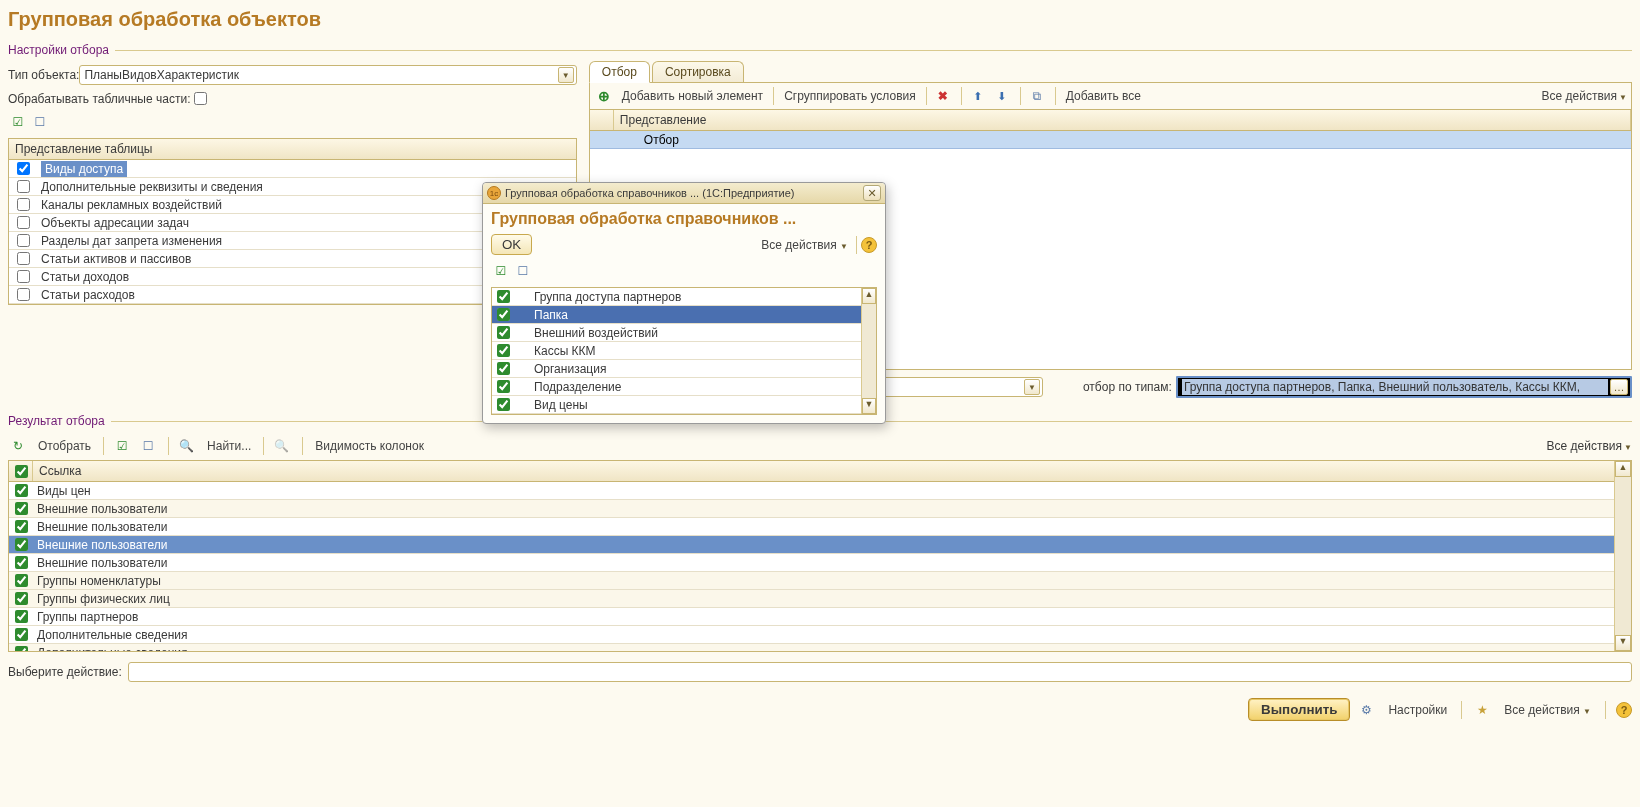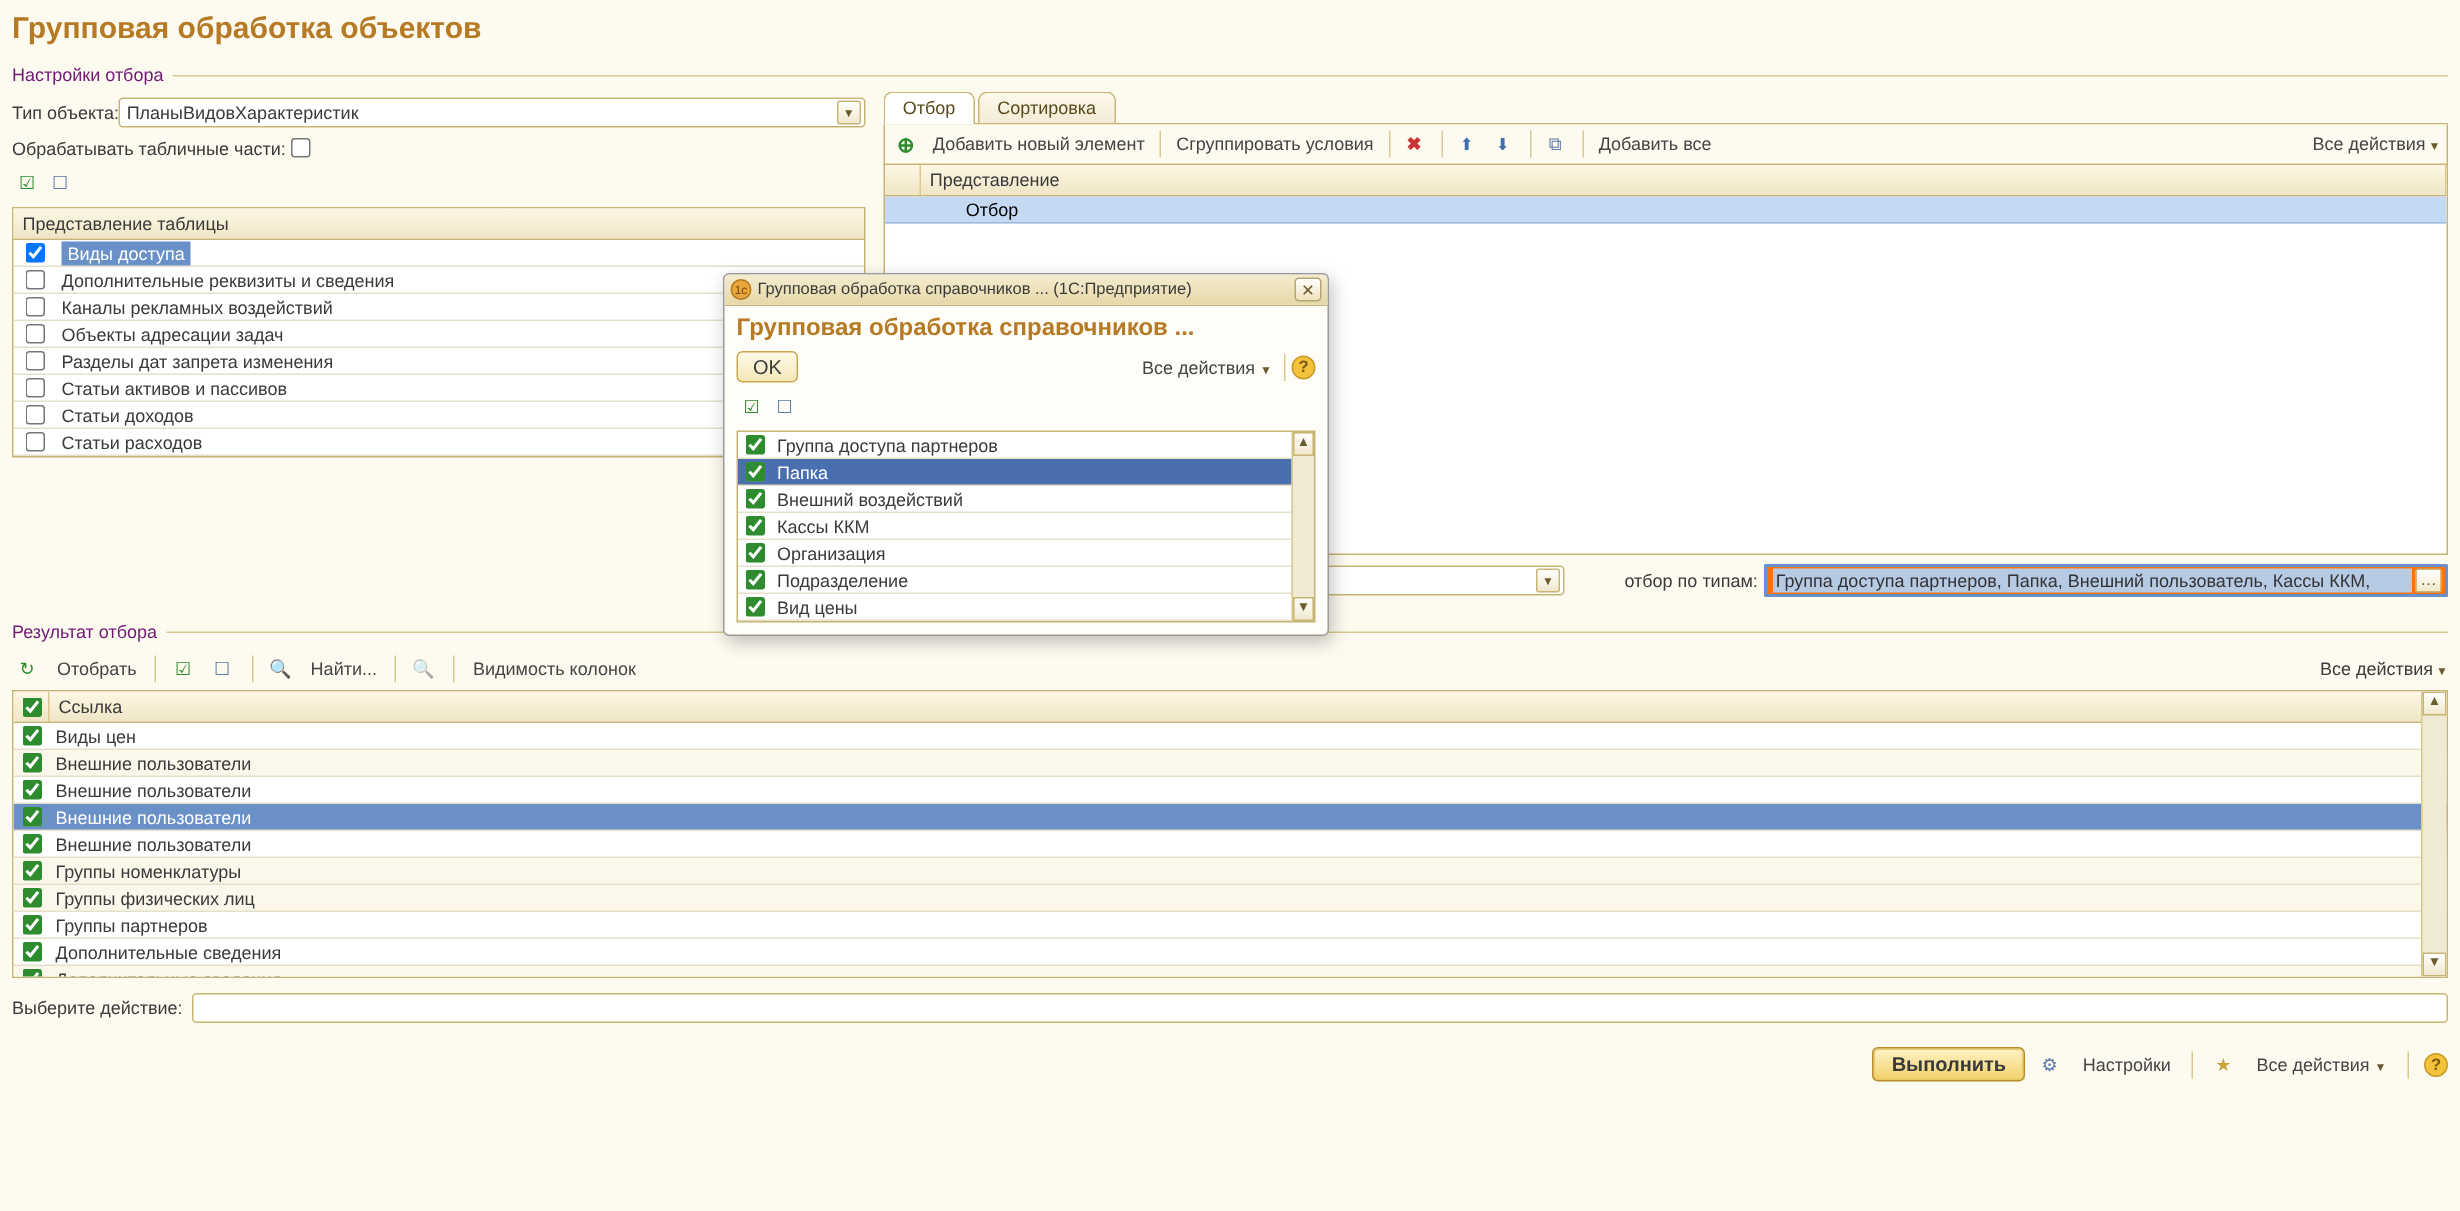--- a/index.html
+++ b/index.html
@@ -163,21 +163,21 @@
     gap: 4px;
   }
   .type-filter-row .big-select {
     width: 480px;
   }
   .type-filter-row .flt-label { white-space: nowrap; margin-left: 36px; }
   .type-input-wrap {
     flex: 1;
     border: 2px solid #6a90c8;
     border-radius: 1px;
-    background: #f97316;
+    background: #000000;
     height: 22px;
     display: flex; align-items: center;
     padding: 0 2px 0 4px;
   }
   .type-input-wrap .txt {
     flex:1; white-space: nowrap; overflow: hidden; text-overflow: ellipsis;
     color: #333;
     background: #b7cae4;
     padding: 1px 2px;
   }
@@ -305,21 +305,21 @@
     position:relative;
   }
   .modal-list .scrollbar {
     position:absolute;right:0;top:0;bottom:0;width:15px;
     background:#f0e9d3;border-left:1px solid #d9c98f;
     display:flex;flex-direction:column;justify-content:space-between;
   }
   .ml-row { display:flex;align-items:center;height:18px;border-bottom:1px solid #e6dfc9; padding-right:15px;}
   .ml-row.selected { background:#4a6fb0;color:#fff; }
   .ml-row .cell-chk { width:22px;display:flex;align-items:center;justify-content:center; }
-  .ml-row .cell-txt { padding-left:4px; }
+  .ml-row .cell-txt { padding-left:4px;margin-left:16px; }
 
   
   .ico-add { color:#2e8b2e;font-weight:bold;font-size:14px; }
   .ico-del { color:#c33;font-weight:bold;font-size:12px; }
   .ico-up { color:#3b6fb0;font-size:11px; }
   .ico-down { color:#3b6fb0;font-size:11px; }
   .ico-refresh { color:#2e8b2e;font-size:12px; }
   .ico-lens { color:#5a4a1e;font-size:12px; }
   .ico-gear { color:#5a7aa8;font-size:12px; }
   .ico-star { color:#c8a23a;font-size:12px; }

